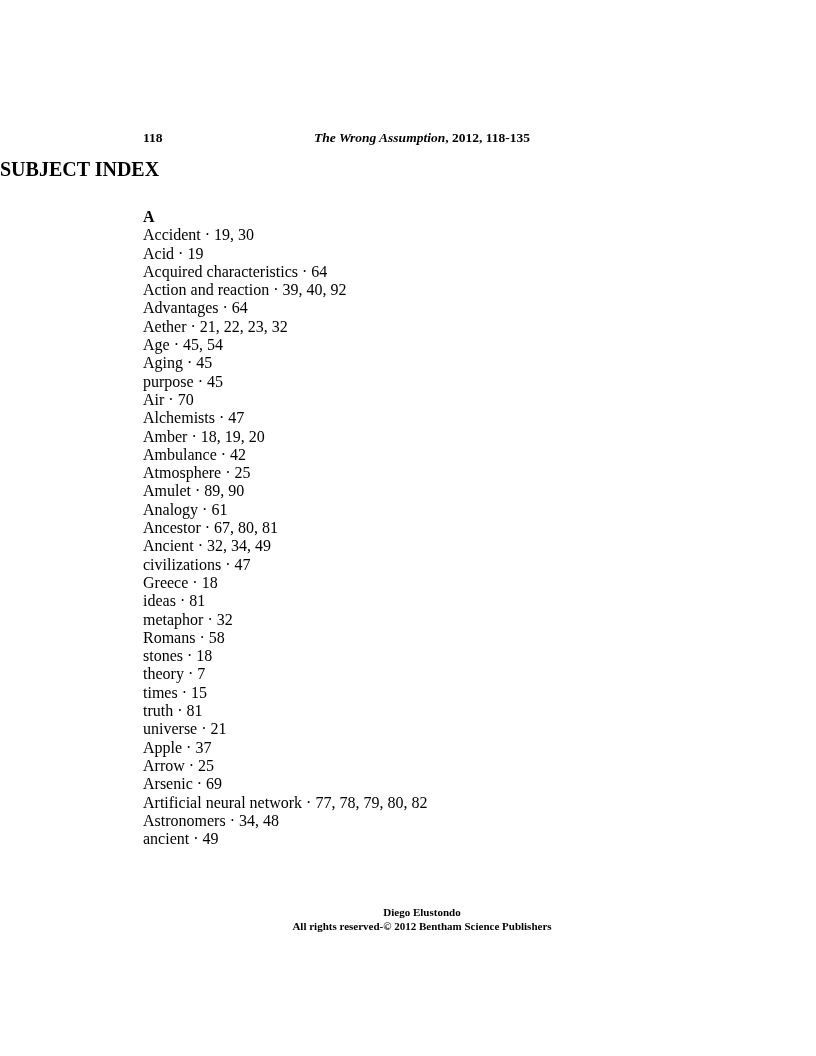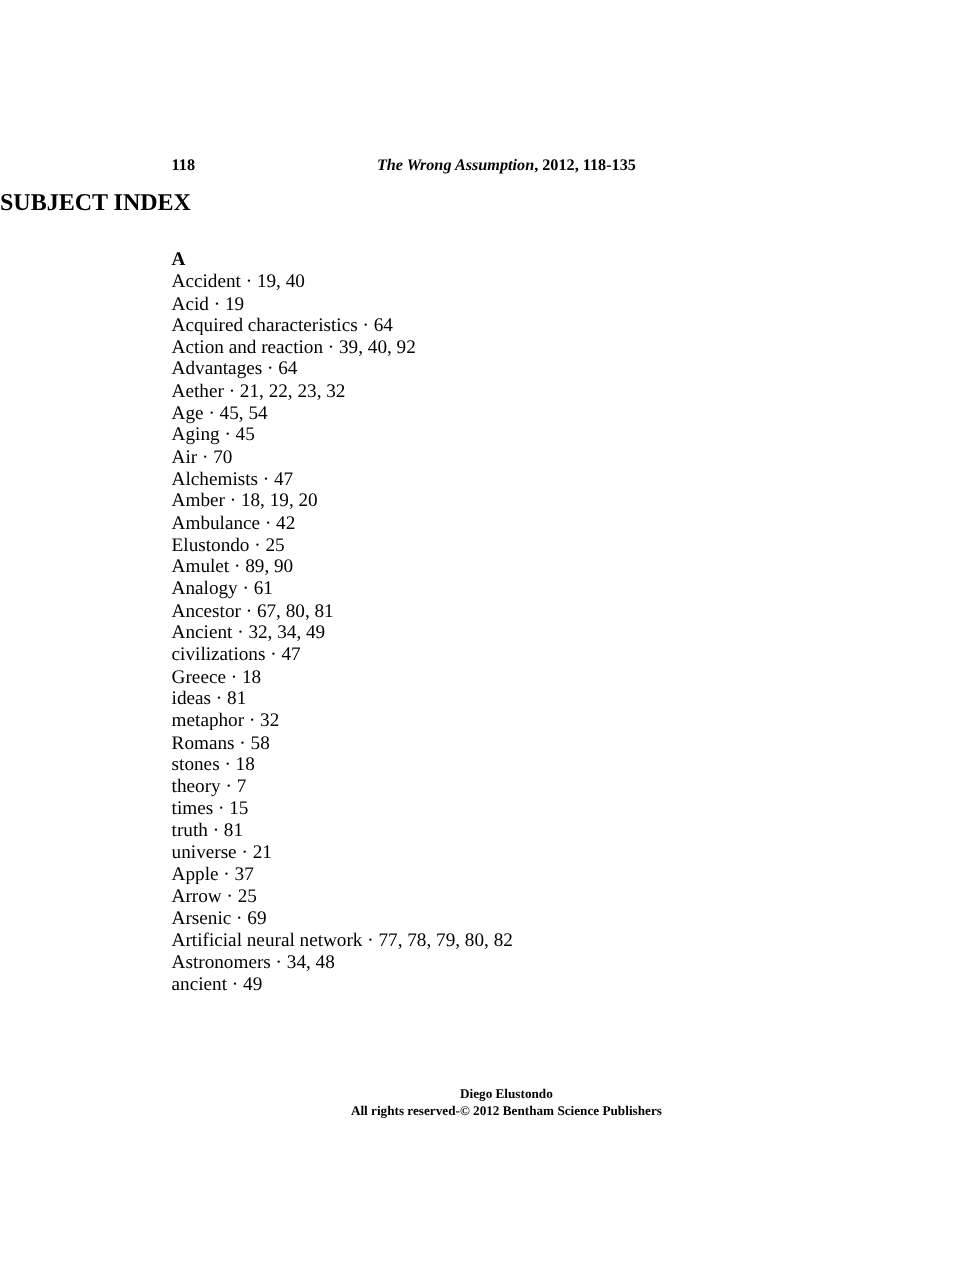--- a/index.html
+++ b/index.html
@@ -69,33 +69,34 @@
   <div class="running-header">
     <span class="pagenum">118</span>
     <span><em>The Wrong Assumption</em><span>, 2012, 118-135</span></span>
   </div>
 
   <h1 class="page-title">SUBJECT INDEX</h1>
 
   <div class="index">
     <div class="section-letter">A</div>
     <div>
-        <div class="entry"><span>Accident</span><span> · </span><span>19, 40</span></div>
+        <div class="entry"><span>Accident</span><span> · </span><span>19, 30</span></div>
         <div class="entry"><span>Acid</span><span> · </span><span>19</span></div>
         <div class="entry"><span>Acquired characteristics</span><span> · </span><span>64</span></div>
         <div class="entry"><span>Action and reaction</span><span> · </span><span>39, 40, 92</span></div>
         <div class="entry"><span>Advantages</span><span> · </span><span>64</span></div>
         <div class="entry"><span>Aether</span><span> · </span><span>21, 22, 23, 32</span></div>
         <div class="entry"><span>Age</span><span> · </span><span>45, 54</span></div>
         <div class="entry"><span>Aging</span><span> · </span><span>45</span></div>
+        <div class="entry"><span>purpose</span><span> · </span><span>45</span></div>
         <div class="entry"><span>Air</span><span> · </span><span>70</span></div>
         <div class="entry"><span>Alchemists</span><span> · </span><span>47</span></div>
         <div class="entry"><span>Amber</span><span> · </span><span>18, 19, 20</span></div>
         <div class="entry"><span>Ambulance</span><span> · </span><span>42</span></div>
-        <div class="entry"><span>Elustondo</span><span> · </span><span>25</span></div>
+        <div class="entry"><span>Atmosphere</span><span> · </span><span>25</span></div>
         <div class="entry"><span>Amulet</span><span> · </span><span>89, 90</span></div>
         <div class="entry"><span>Analogy</span><span> · </span><span>61</span></div>
         <div class="entry"><span>Ancestor</span><span> · </span><span>67, 80, 81</span></div>
         <div class="entry"><span>Ancient</span><span> · </span><span>32, 34, 49</span></div>
         <div class="entry"><span>civilizations</span><span> · </span><span>47</span></div>
         <div class="entry"><span>Greece</span><span> · </span><span>18</span></div>
         <div class="entry"><span>ideas</span><span> · </span><span>81</span></div>
         <div class="entry"><span>metaphor</span><span> · </span><span>32</span></div>
         <div class="entry"><span>Romans</span><span> · </span><span>58</span></div>
         <div class="entry"><span>stones</span><span> · </span><span>18</span></div>

